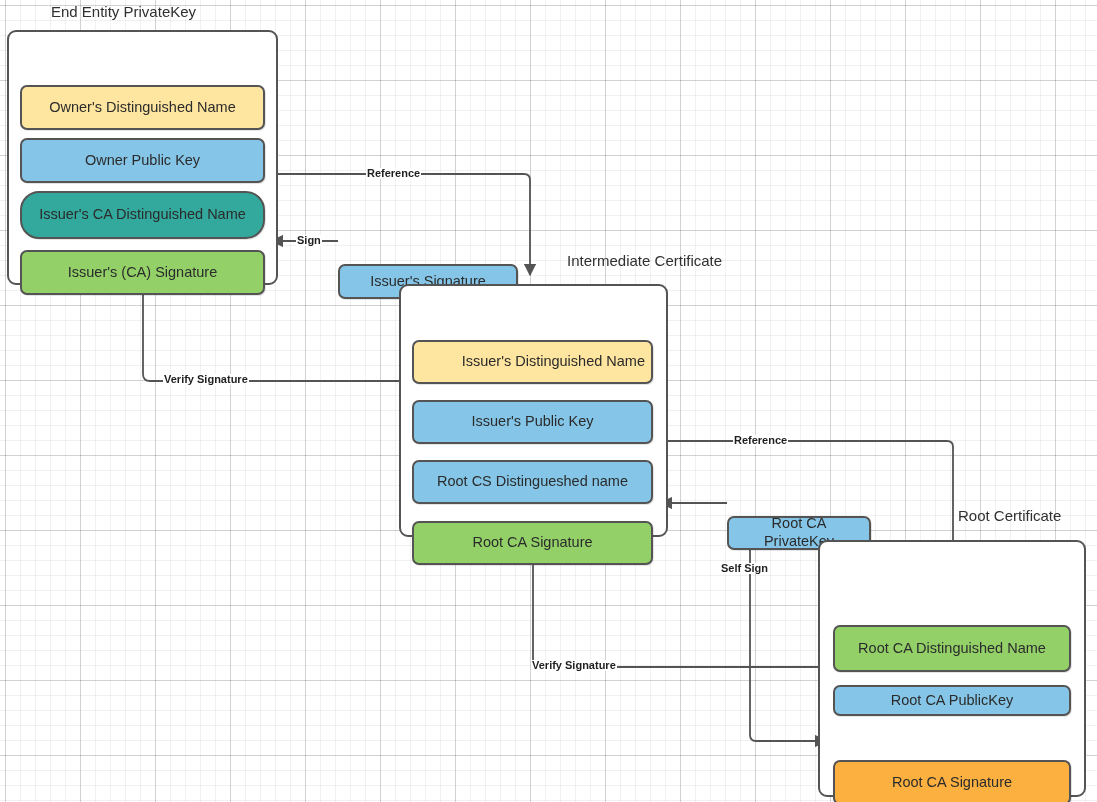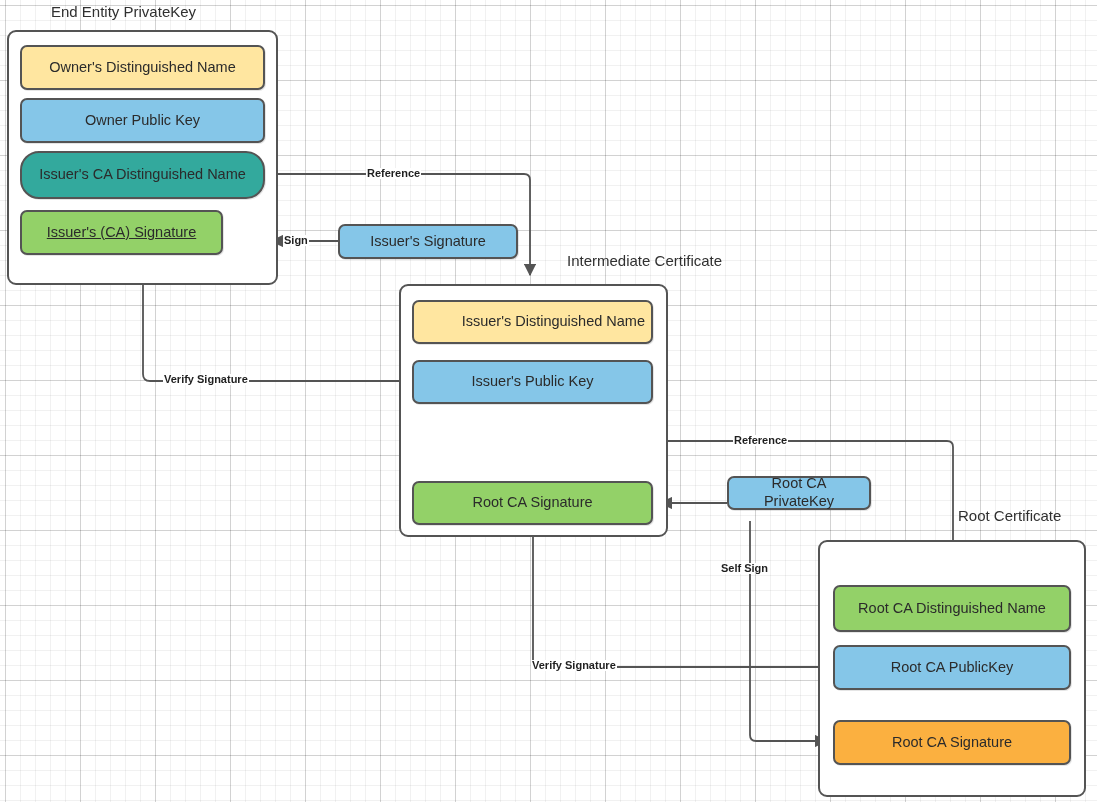--- a/index.html
+++ b/index.html
@@ -43,20 +43,21 @@
     border-radius: 7px;
     display: flex;
     align-items: center;
     justify-content: center;
     text-align: center;
     color: #2b2b2b;
     font-size: 14.5px;
     line-height: 1.22;
     padding: 2px 6px;
     box-shadow: 1px 1px 0 rgba(0,0,0,0.10);
+    margin-top: 40px;
   }
   .title-label {
     position: absolute;
     color: #303030;
     font-size: 15px;
     white-space: nowrap;
   }
   .edge-label {
     position: absolute;
     color: #1f1f1f;
@@ -108,61 +109,64 @@
   </div>
 
   <div class="row-box" style="left:20px; top:98px; width:245px; height:45px; background:#85c6e8;">
     <span>Owner Public  Key</span>
   </div>
 
   <div class="row-box" style="left:20px; top:151px; width:245px; height:48px; background:#33a99d;border-radius:19px;">
     <span>Issuer's CA Distinguished Name</span>
   </div>
 
-  <div class="row-box" style="left:20px; top:210px; width:203px; height:45px; background:#93d168;text-decoration:underline;">
+  <div class="row-box" style="left:20px; top:210px; width:245px; height:45px; background:#93d168;">
     <span>Issuer's (CA) Signature</span>
   </div>
 
   <div class="row-box" style="left:338px; top:224px; width:180px; height:35px; background:#85c6e8;">
     <span>Issuer's Signature</span>
   </div>
 
   <div class="container-box" style="left:399px; top:284px; width:269px; height:253px;"></div>
 
   <div class="row-box" style="left:412px; top:300px; width:241px; height:44px; background:#ffe6a0;justify-content:flex-end;">
     <span>Issuer's Distinguished Name</span>
   </div>
 
   <div class="row-box" style="left:412px; top:360px; width:241px; height:44px; background:#85c6e8;justify-content:center;">
     <span>Issuer's Public  Key</span>
   </div>
 
+  <div class="row-box" style="left:412px; top:420px; width:241px; height:44px; background:#85c6e8;">
+    <span>Root CS Distingueshed name</span>
+  </div>
 
   <div class="row-box" style="left:412px; top:481px; width:241px; height:44px; background:#93d168;">
     <span>Root CA Signature</span>
   </div>
 
   <div class="row-box" style="left:727px; top:476px; width:144px; height:34px; background:#85c6e8;">
     <span>Root CA PrivateKey</span>
   </div>
 
   <div class="container-box" style="left:818px; top:540px; width:268px; height:257px;"></div>
 
   <div class="row-box" style="left:833px; top:585px; width:238px; height:47px; background:#93d168;">
     <span>Root CA Distinguished Name</span>
   </div>
 
-  <div class="row-box" style="left:833px; top:645px; width:238px; height:45px; background:#85c6e8;">
+  <div class="row-box" style="left:833px; top:645px; width:238px; height:31px; background:#85c6e8;">
     <span>Root CA PublicKey</span>
   </div>
 
   <div class="row-box" style="left:833px; top:720px; width:238px; height:45px; background:#fbb040;">
     <span>Root CA Signature</span>
   </div>
 
   <div class="edge-label" style="left:366px; top:168px;">Reference</div>
-  <div class="edge-label" style="left:283px; top:235px;">Sign</div>
+  <div class="edge-label" style="left:296px; top:235px;">Sign</div>
   <div class="edge-label" style="left:163px; top:374px;">Verify Signature</div>
   <div class="edge-label" style="left:733px; top:435px;">Reference</div>
   <div class="edge-label" style="left:720px; top:563px;">Self Sign</div>
   <div class="edge-label" style="left:531px; top:660px;">Verify Signature</div>
 
 </div>
 
 </body></html>

